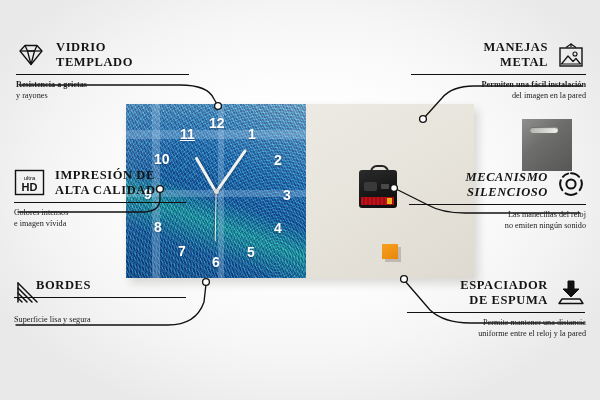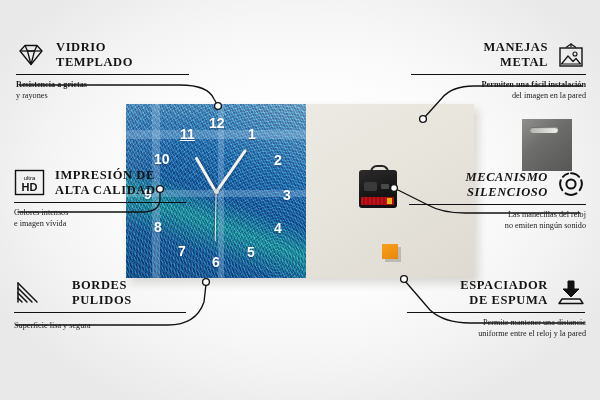--- a/index.html
+++ b/index.html
@@ -229,26 +229,25 @@
       <svg width="30" height="26" viewBox="0 0 30 26">
         <g stroke="#111" stroke-width="1.5" stroke-linecap="round">
           <path d="M4,3 L4,22"></path>
             <path d="M4,3 L23,22"></path>
           <path d="M4,8 L18,22"></path>
             <path d="M4,13 L13,22"></path>
             <path d="M4,18 L8,22"></path>
         </g>
       </svg>
     </div>
-    <div style="margin-left:58px;">
+    <div style="margin-left:22px;">
       <div class="title">BORDES</div>
-      <div class="title">PULIDOS</div>
     </div>
     <div class="rule" style="width:172px;margin-top:4px;"></div>
-    <div class="sub" style="margin-top:7px;">Superficie lisa y segura</div>
+    <div class="sub" style="margin-top:16px;">Superficie lisa y segura</div>
   </div>
 
   <div class="callout right" style="left:400px;top:40px;width:186px;">
     <div class="ic" style="right:0;top:2px;left:auto;position:absolute;">
       <svg width="30" height="27" viewBox="0 0 30 27">
         <path d="M15,1.5 L15,5" fill="none" stroke="#111" stroke-width="1.2"></path>
         <path d="M10,5.5 L15,2 L20,5.5" fill="none" stroke="#111" stroke-width="1.2" stroke-linejoin="round"></path>
         <rect x="4" y="6" width="22" height="18" fill="none" stroke="#111" stroke-width="1.4"></rect>
         <circle cx="19" cy="12" r="2" fill="none" stroke="#111" stroke-width="1.1"></circle>
         <path d="M5.5,22 L12,14 L17,19.5 L20,16.5 L24.5,22 Z" fill="none" stroke="#111" stroke-width="1.2" stroke-linejoin="round"></path>

